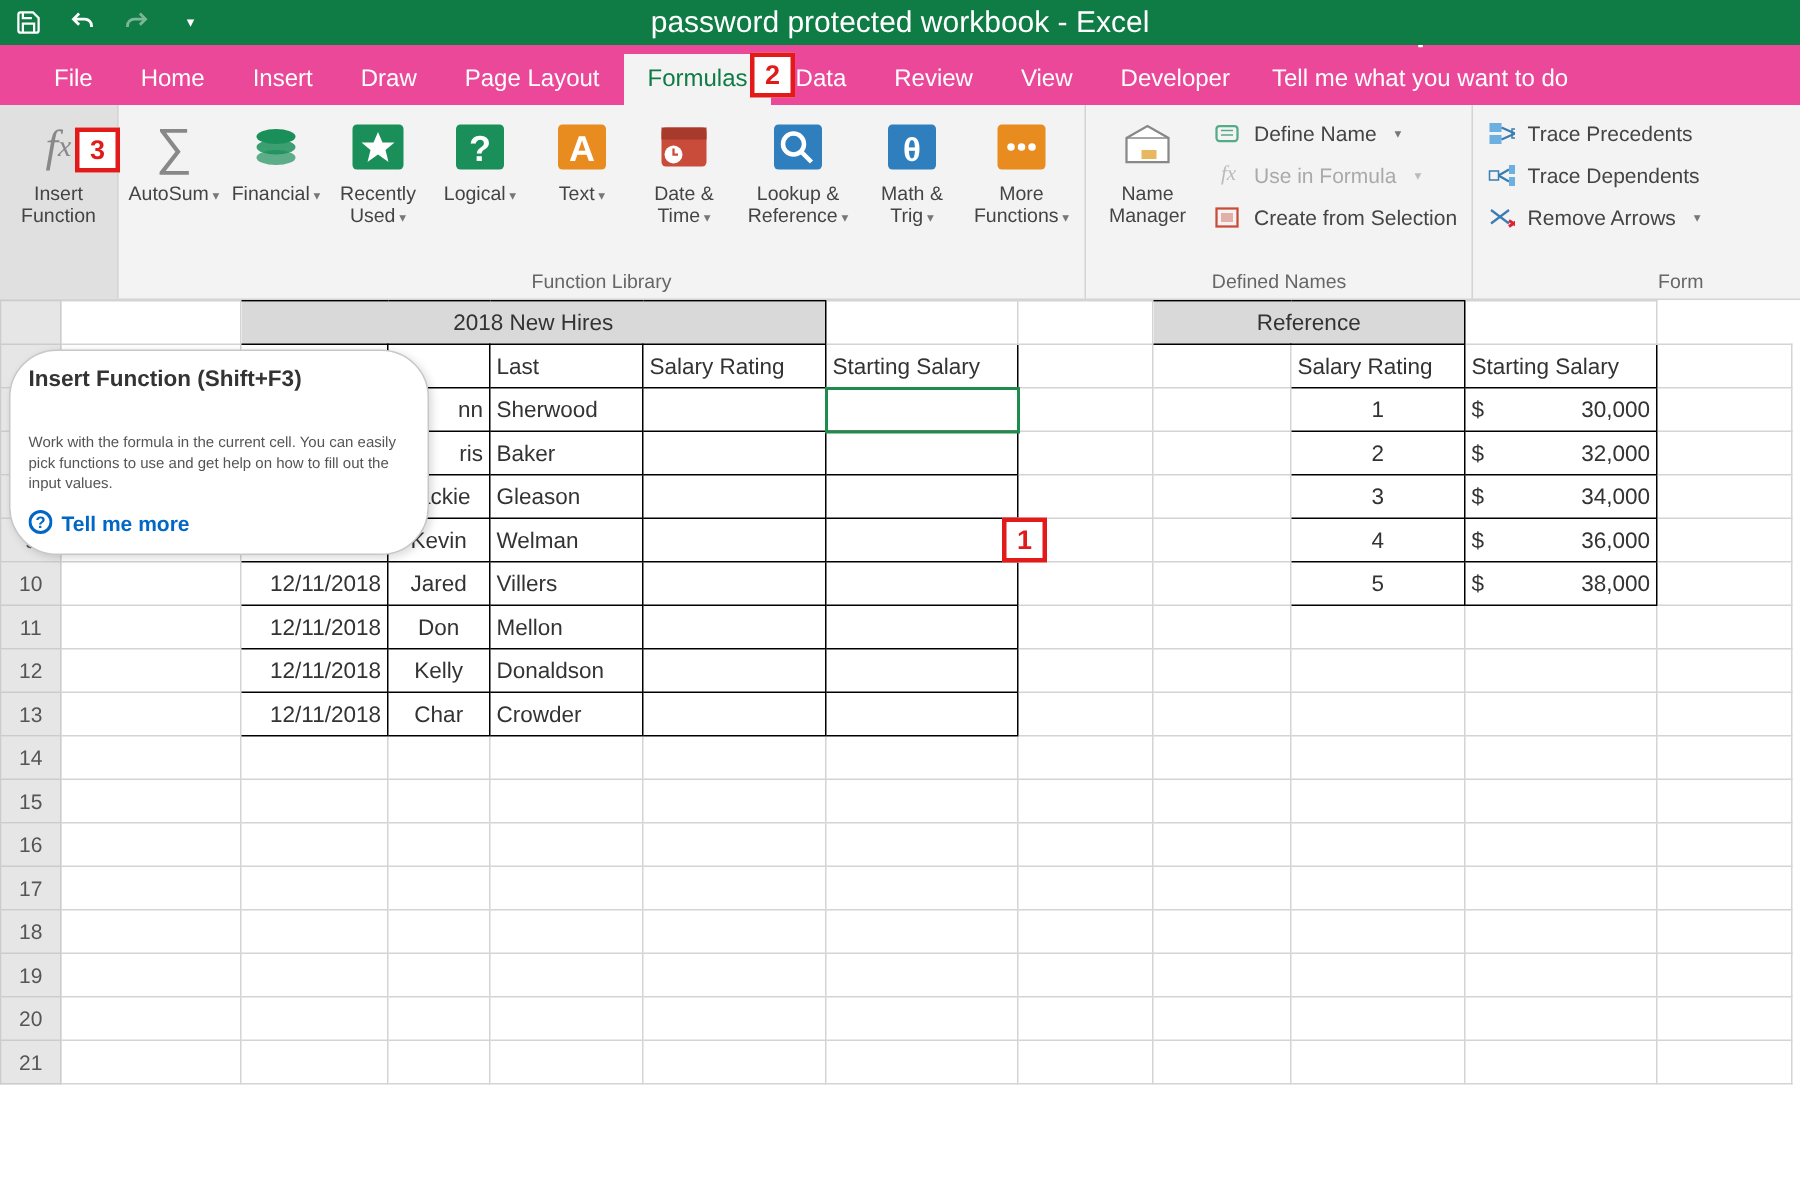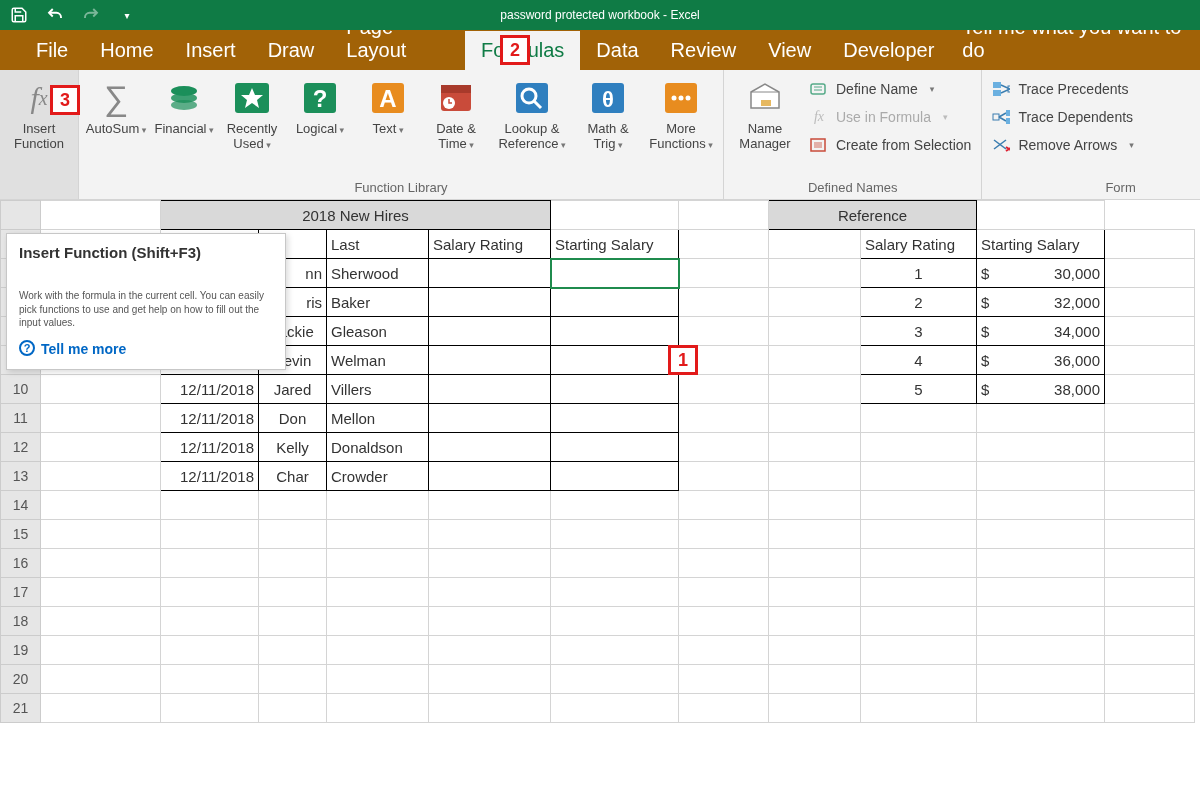--- a/index.html
+++ b/index.html
@@ -1,21 +1,21 @@
 <!DOCTYPE html>
 <html><head>
 <meta charset="utf-8">
 <style>
   * { box-sizing: border-box; margin:0; padding:0; }
   body { font-family: "Segoe UI", Arial, sans-serif; font-size:14px; color:#333; background:#fff; overflow:hidden; width:1200px; height:785px; position:relative; }
   .titlebar { background:#0f7b45; height:30px; display:flex; align-items:center; color:#fff; padding:0 10px; position:relative;}
   .titlebar .qat { display:flex; align-items:center; gap:18px; }
   .titlebar .qat-icon { width:18px; height:18px; display:flex; align-items:center; justify-content:center; color:#fff; }
-  .titlebar .title { position:absolute; left:50%; transform:translateX(-50%); font-size:12px; color:#fff; white-space:nowrap; }
-  .ribbon-tabs { background:#a16207; height:40px; display:flex; align-items:flex-end; padding-left:20px; color:#fff; font-size:20px; }
+  .titlebar .title { position:absolute; left:50%; transform:translateX(-50%); font-size:20px; color:#fff; white-space:nowrap; }
+  .ribbon-tabs { background:#ec4899; height:40px; display:flex; align-items:flex-end; padding-left:20px; color:#fff; font-size:16px; }
   .ribbon-tab { padding:8px 16px; cursor:pointer; }
   .ribbon-tab.active { background:#f3f3f3; color:#0f7b45; }
   .tellme { display:flex; align-items:center; gap:6px; padding:8px 12px; color:#fff;flex-direction:column; }
   .ribbon { background:#f3f3f3; border-bottom:1px solid #d4d4d4; height:130px; display:flex; position:relative; }
   .ribbon-group { display:flex; flex-direction:column; align-items:stretch; border-right:1px solid #d4d4d4; padding:4px 6px 0 6px; position:relative; }
   .ribbon-group .group-body { flex:1; display:flex; align-items:flex-start; gap:6px;}
   .ribbon-group .group-label { text-align:center; font-size:13px; color:#666; padding:4px 0; }
   .big-btn { display:flex; flex-direction:column; align-items:center; justify-content:flex-start; width:62px; text-align:center; font-size:13px; color:#444; cursor:pointer; padding-top:4px;}
   .big-btn .icon-box { width:40px; height:40px; margin-bottom:4px; display:flex; align-items:center; justify-content:center; }
   .big-btn .lbl { line-height:1.15; }
@@ -569,21 +569,21 @@
           <td></td>
           <td></td>
           <td></td>
           <td></td>
           <td></td>
         </tr>
   </tbody>
     </table>
 </div>
 
-<div class="tooltip-box" style="top:233px;">
+<div class="tooltip-box" style="top:233px;border-radius:32px;">
   <h4>Insert Function (Shift+F3)</h4>
   <p>Work with the formula in the current cell. You can easily pick functions to use and get help on how to fill out the input values.</p>
   <a href="#">
     <span><svg width="16" height="16">
           <circle cx="8" cy="8" r="7" fill="none" stroke="#0067c5" stroke-width="2"></circle>
           <text x="8" y="12" text-anchor="middle" fill="#0067c5" font-size="11" font-weight="bold">?</text>
         </svg></span>
     <span>Tell me more</span>
   </a>
 </div>

